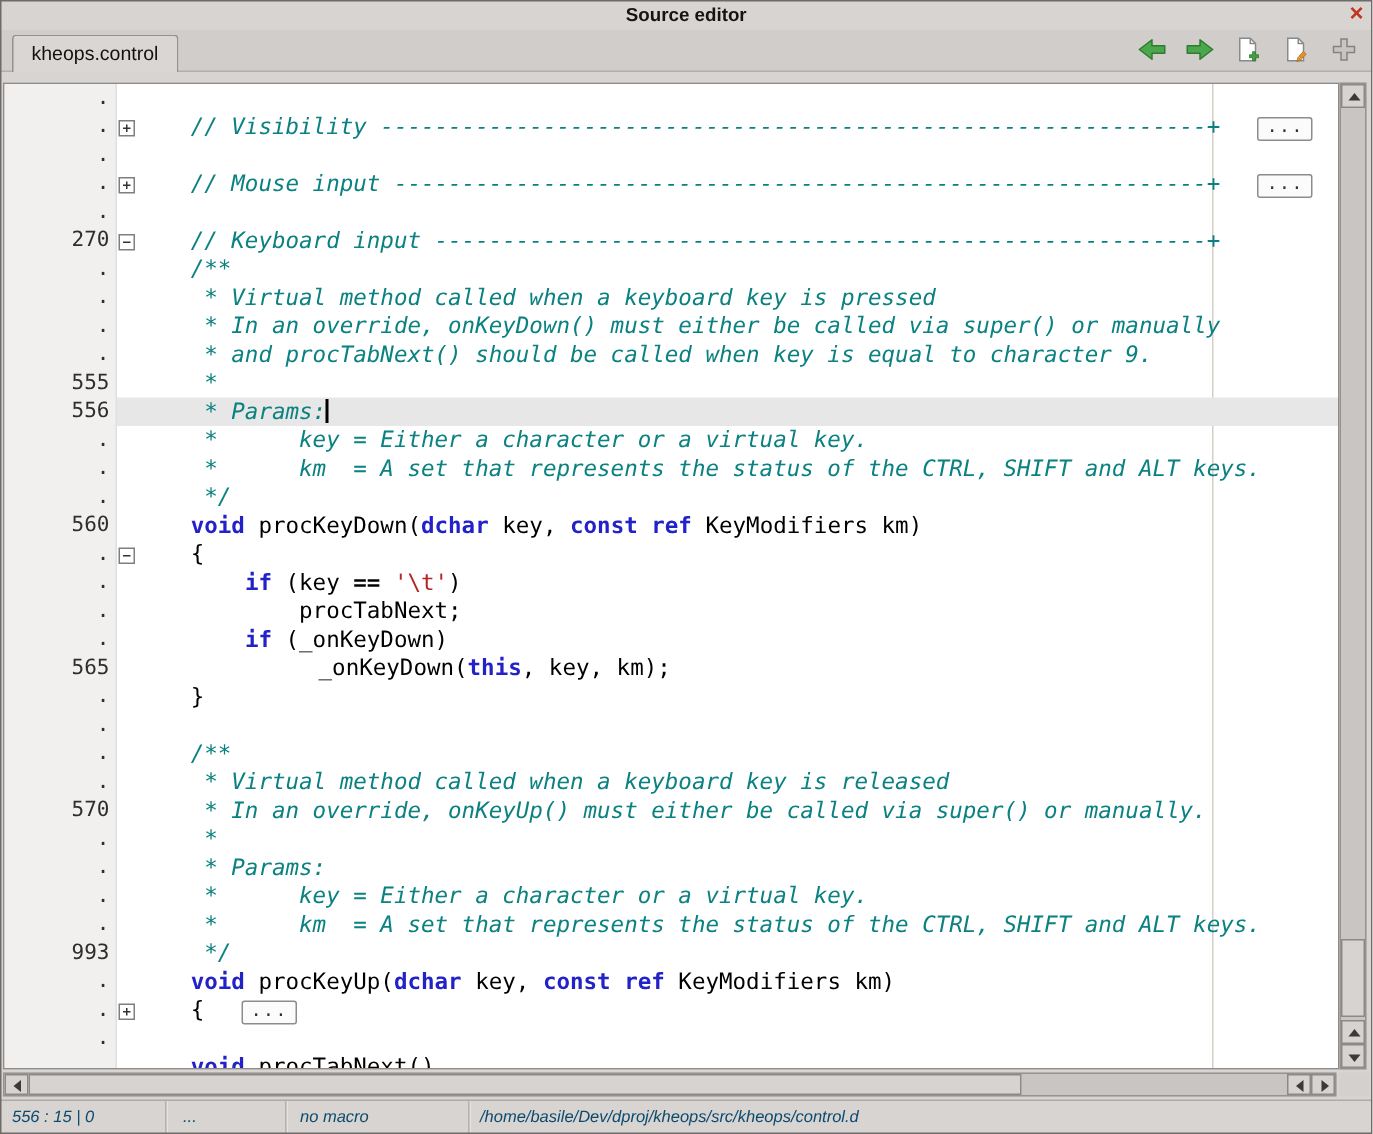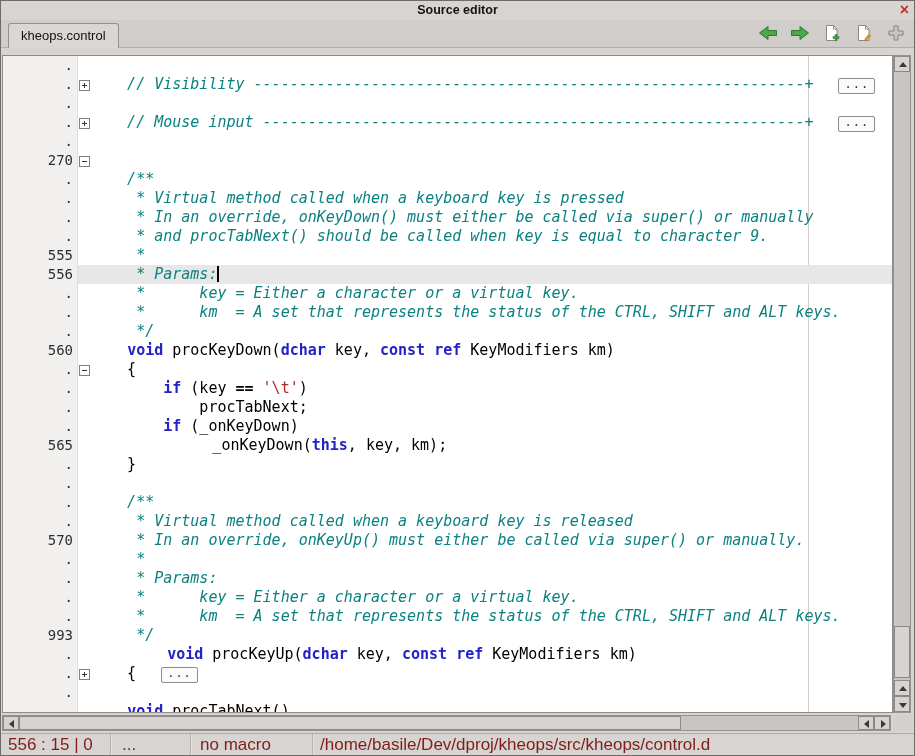--- a/index.html
+++ b/index.html
@@ -73,21 +73,21 @@
   .tri { position:absolute; width:0; height:0; }
   .tri-up   { left:4px; top:5px;  border-left:4px solid transparent; border-right:4px solid transparent; border-bottom:5px solid #3a3a3a; }
   .tri-down { left:4px; top:6px;  border-left:4px solid transparent; border-right:4px solid transparent; border-top:5px solid #3a3a3a; }
   .tri-left { left:5px; top:3px;  border-top:4px solid transparent; border-bottom:4px solid transparent; border-right:5px solid #3a3a3a; }
   .tri-right{ left:6px; top:3px;  border-top:4px solid transparent; border-bottom:4px solid transparent; border-left:5px solid #3a3a3a; }
   .corner { position:absolute; left:893px; top:715px; width:20px; height:16px; background:#d4d0cd; }
 
   
   .statusbar { position:absolute; left:0; top:733px; right:0; height:23px;
     background:var(--window-bg,#d8d4d1); border-top:1px solid #aeaaa7;
-    font-size:17px; color:#7f1d1d; }
+    font-size:11px; color:#0c4a6e;font-style:italic; }
   .sb { position:absolute; top:0; height:22px; line-height:22px; overflow:hidden;
     white-space:nowrap; border-right:1px solid #b6b2af; box-shadow:1px 0 0 #e6e2df; }
   .sb1 { left:2px;  width:102px; padding-left:6px; }
   .sb2 { left:110px; width:68px; padding-left:12px; }
   .sb3 { left:190px; width:112px; padding-left:10px; }
   .sb4 { left:312px; right:2px; padding-left:8px; border-right:none; box-shadow:none; }
 </style>
 </head>
 <body>
 
@@ -146,20 +146,21 @@
   </div>
 
   <div class="editor">
     <div class="margin-line"></div>
     <div class="code-rows">
         <div class="code-line" style="top: 0px;"></div>
         <div class="code-line" style="top: 19px;"><span class="tok-c">    // Visibility -------------------------------------------------------------+</span><span class="fold-ellipsis">...</span></div>
         <div class="code-line" style="top: 38px;"></div>
         <div class="code-line" style="top: 57px;"><span class="tok-c">    // Mouse input ------------------------------------------------------------+</span><span class="fold-ellipsis">...</span></div>
         <div class="code-line" style="top: 76px;"></div>
+        <div class="code-line" style="top: 95px;"><span class="tok-c">    // Keyboard input ---------------------------------------------------------+</span></div>
         <div class="code-line" style="top: 114px;"><span class="tok-c">    /**</span></div>
         <div class="code-line" style="top: 133px;"><span class="tok-c">     * Virtual method called when a keyboard key is pressed</span></div>
         <div class="code-line" style="top: 152px;"><span class="tok-c">     * In an override, onKeyDown() must either be called via super() or manually</span></div>
         <div class="code-line" style="top: 171px;"><span class="tok-c">     * and procTabNext() should be called when key is equal to character 9.</span></div>
         <div class="code-line" style="top: 190px;"><span class="tok-c">     *</span></div>
         <div class="code-line current" style="top: 209px;"><span class="tok-c">     * Params:</span><span class="caret"></span></div>
         <div class="code-line" style="top: 228px;"><span class="tok-c">     *      key = Either a character or a virtual key.</span></div>
         <div class="code-line" style="top: 247px;"><span class="tok-c">     *      km  = A set that represents the status of the CTRL, SHIFT and ALT keys.</span></div>
         <div class="code-line" style="top: 266px;"><span class="tok-c">     */</span></div>
         <div class="code-line" style="top: 285px;"><span class="tok-p">    </span><span class="tok-k">void</span><span class="tok-p"> procKeyDown(</span><span class="tok-k">dchar</span><span class="tok-p"> key, </span><span class="tok-k">const</span><span class="tok-p"> </span><span class="tok-k">ref</span><span class="tok-p"> KeyModifiers km)</span></div>
@@ -171,21 +172,21 @@
         <div class="code-line" style="top: 399px;"><span class="tok-p">    }</span></div>
         <div class="code-line" style="top: 418px;"></div>
         <div class="code-line" style="top: 437px;"><span class="tok-c">    /**</span></div>
         <div class="code-line" style="top: 456px;"><span class="tok-c">     * Virtual method called when a keyboard key is released</span></div>
         <div class="code-line" style="top: 475px;"><span class="tok-c">     * In an override, onKeyUp() must either be called via super() or manually.</span></div>
         <div class="code-line" style="top: 494px;"><span class="tok-c">     *</span></div>
         <div class="code-line" style="top: 513px;"><span class="tok-c">     * Params:</span></div>
         <div class="code-line" style="top: 532px;"><span class="tok-c">     *      key = Either a character or a virtual key.</span></div>
         <div class="code-line" style="top: 551px;"><span class="tok-c">     *      km  = A set that represents the status of the CTRL, SHIFT and ALT keys.</span></div>
         <div class="code-line" style="top: 570px;"><span class="tok-c">     */</span></div>
-        <div class="code-line" style="top: 589px; margin-left: 40px;"><span class="tok-p">    </span><span class="tok-k">void</span><span class="tok-p"> procKeyUp(</span><span class="tok-k">dchar</span><span class="tok-p"> key, </span><span class="tok-k">const</span><span class="tok-p"> </span><span class="tok-k">ref</span><span class="tok-p"> KeyModifiers km)</span></div>
+        <div class="code-line" style="top: 589px;"><span class="tok-p">    </span><span class="tok-k">void</span><span class="tok-p"> procKeyUp(</span><span class="tok-k">dchar</span><span class="tok-p"> key, </span><span class="tok-k">const</span><span class="tok-p"> </span><span class="tok-k">ref</span><span class="tok-p"> KeyModifiers km)</span></div>
         <div class="code-line" style="top: 608px;"><span class="tok-p">    {</span><span class="fold-ellipsis">...</span></div>
         <div class="code-line" style="top: 627px;"></div>
         <div class="code-line" style="top: 646px;"><span class="tok-p">    </span><span class="tok-k">void</span><span class="tok-p"> procTabNext()</span></div>
       </div>
     <div class="gutter">
         <div class="gutter-row" style="top: 0px;">.</div>
         <div class="gutter-row" style="top: 19px;">.</div>
         <div class="gutter-row" style="top: 38px;">.</div>
         <div class="gutter-row" style="top: 57px;">.</div>
         <div class="gutter-row" style="top: 76px;">.</div>

